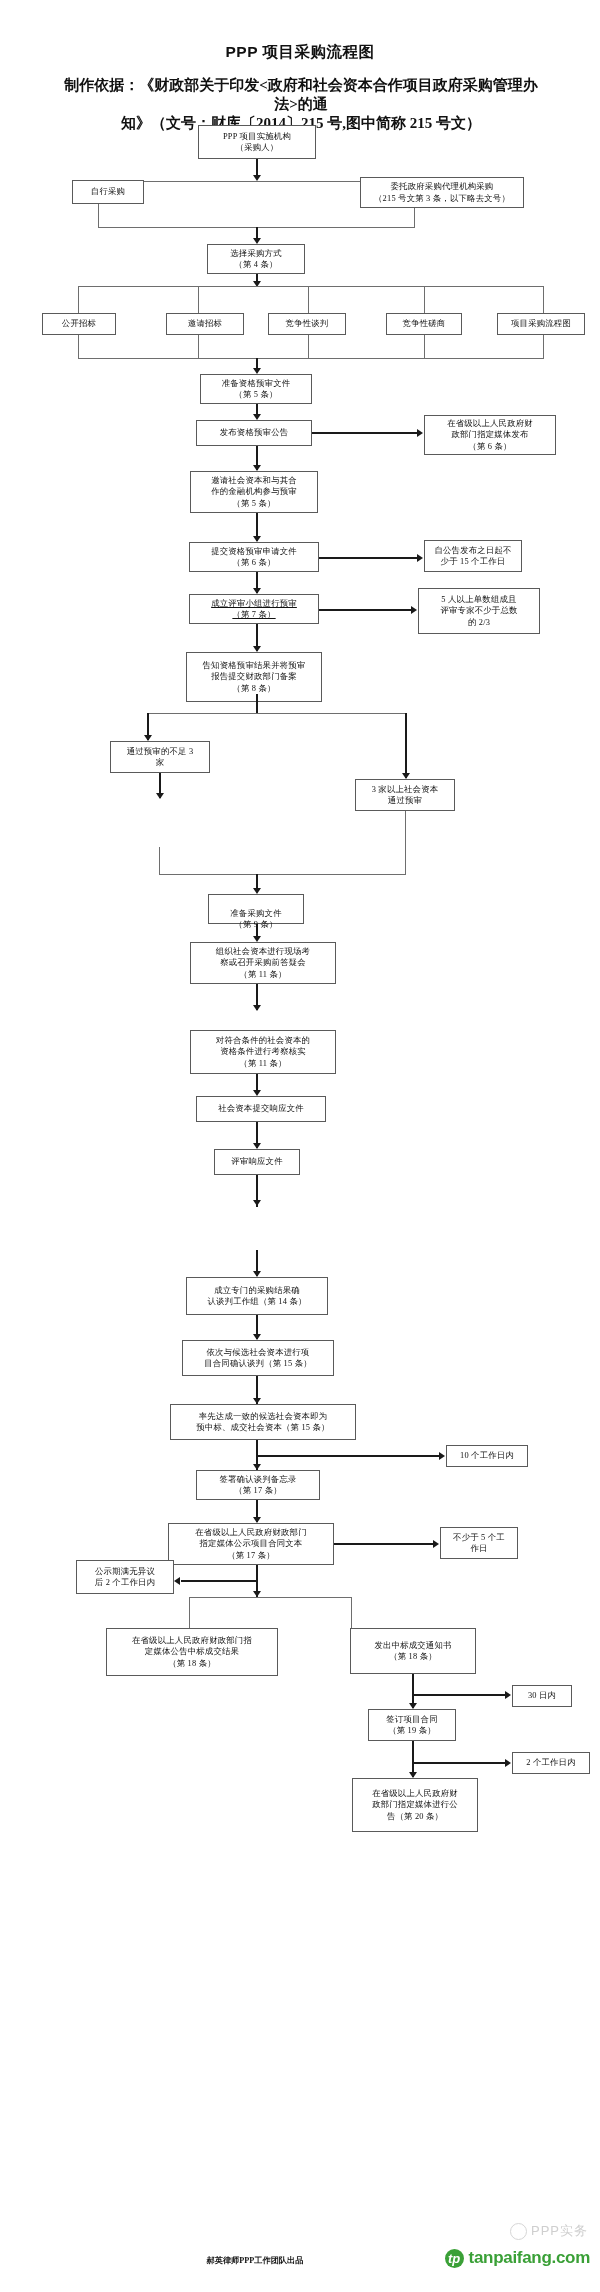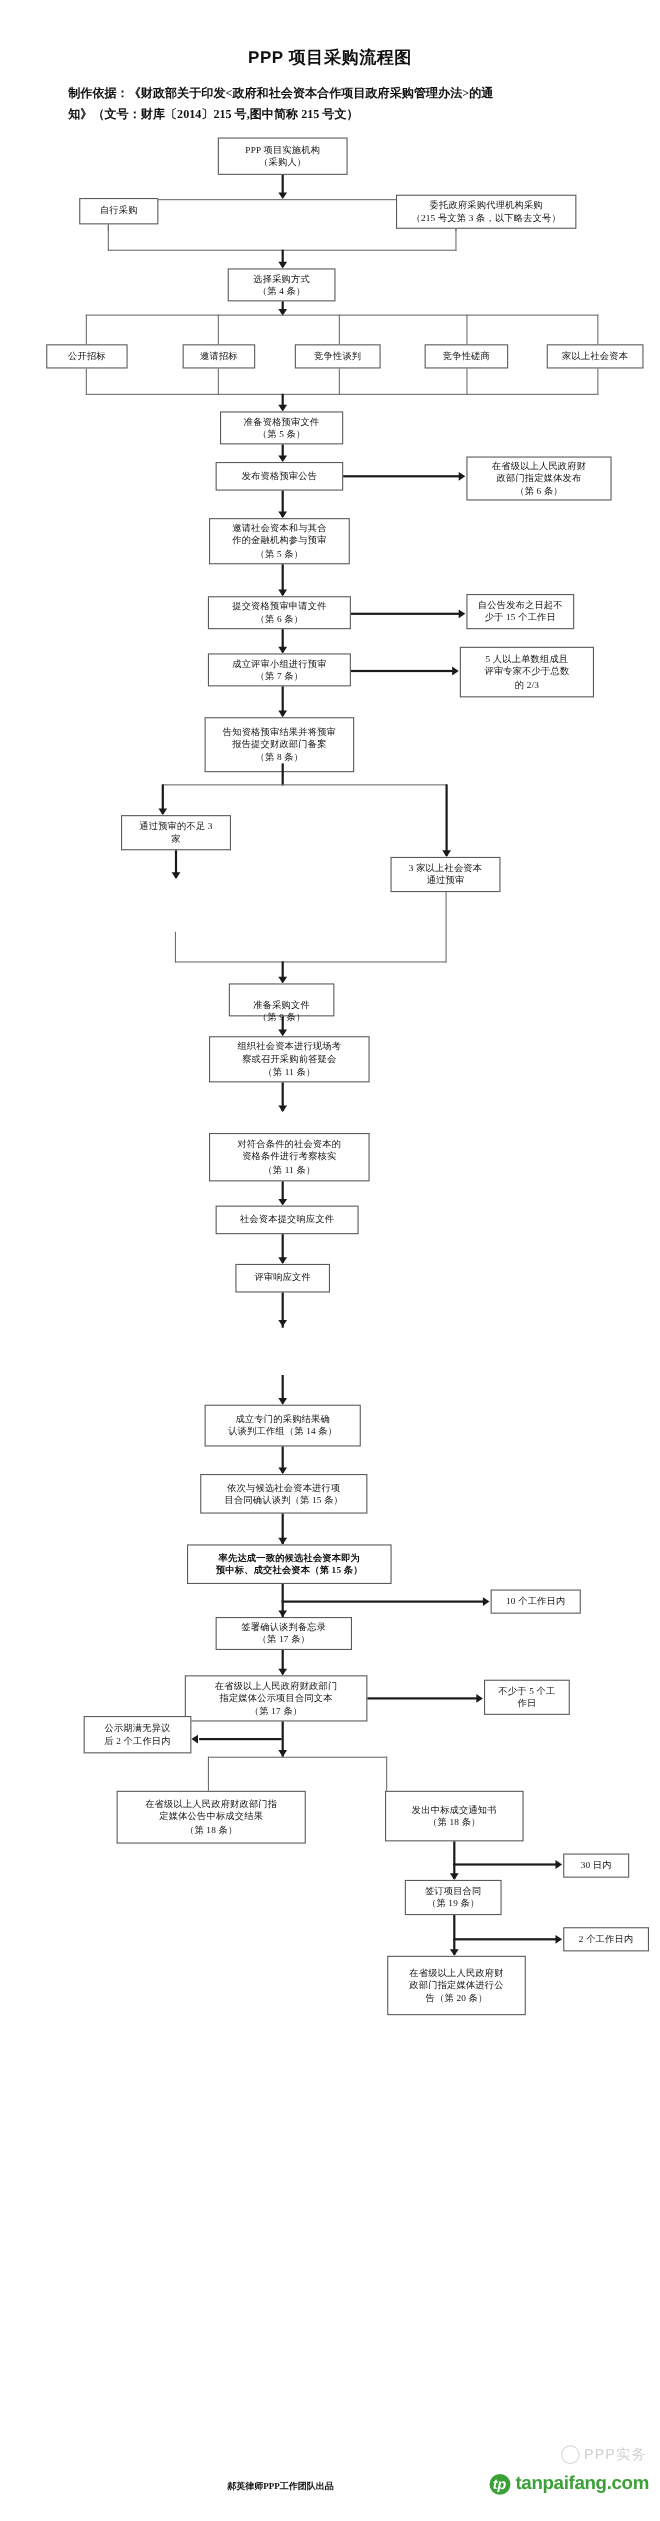--- a/index.html
+++ b/index.html
@@ -15,21 +15,21 @@
 
   
   .title{
     position:absolute;left:0;width:600px;top:42px;
     text-align:center;
     font-family:"Liberation Sans","DejaVu Sans",sans-serif;
     font-weight:bold;font-size:15.5px;letter-spacing:.5px;
   }
   .subtitle{
     position:absolute;left:62px;width:478px;top:76px;
-    text-align:left;font-size:11px;line-height:19px;
+    text-align:center;font-size:15px;line-height:19px;
     font-weight:bold;
   }
   .subtitle .lbl{font-weight:bold;}
 
   
   .box{
     position:absolute;
     border:1px solid #5a5a5a;
     background:#fff;
     box-sizing:border-box;
@@ -145,31 +145,31 @@
   <div class="ln hlt" style="left:78px;top:286px;width:466px;"></div>
   <div class="ln vlt" style="left:78px;top:286px;height:28px;"></div>
   <div class="ln vlt" style="left:198px;top:286px;height:28px;"></div>
   <div class="ln vlt" style="left:308px;top:286px;height:28px;"></div>
   <div class="ln vlt" style="left:424px;top:286px;height:28px;"></div>
   <div class="ln vlt" style="left:543px;top:286px;height:28px;"></div>
 
   <div class="box" style="left:42px;top:313px;width:74px;height:22px;">
     <span>公开招标</span>
   </div>
-  <div class="box" style="left:166px;top:313px;width:66px;height:22px;">
+  <div class="box" style="left:166px;top:313px;width:78px;height:22px;">
     <span>邀请招标</span>
   </div>
   <div class="box" style="left:268px;top:313px;width:78px;height:22px;">
     <span>竞争性谈判</span>
   </div>
   <div class="box" style="left:386px;top:313px;width:76px;height:22px;">
     <span>竞争性磋商</span>
   </div>
   <div class="box" style="left:497px;top:313px;width:88px;height:22px;">
-    <span>家以上社会资本</span>
+    <span>项目采购流程图</span>
   </div>
 
   <div class="ln vlt" style="left:78px;top:335px;height:24px;"></div>
   <div class="ln vlt" style="left:198px;top:335px;height:24px;"></div>
   <div class="ln vlt" style="left:308px;top:335px;height:24px;"></div>
   <div class="ln vlt" style="left:424px;top:335px;height:24px;"></div>
   <div class="ln vlt" style="left:543px;top:335px;height:24px;"></div>
   <div class="ln hlt" style="left:78px;top:358px;width:466px;"></div>
   <div class="ln vl" style="left:256px;top:358px;height:13px;"></div>
   <div class="arrow-d" style="left:252.5px;top:368px;"></div>
@@ -211,21 +211,21 @@
     <span style="white-space:pre-line;">自公告发布之日起不
 少于 15 个工作日</span>
   </div>
   <div class="ln hl" style="left:319px;top:557px;width:99px;"></div>
   <div class="arrow-r" style="left:417px;top:553.5px;"></div>
 
   <div class="ln vl" style="left:256px;top:572px;height:21px;"></div>
   <div class="arrow-d" style="left:252.5px;top:588px;"></div>
 
   <div class="box" style="left:189px;top:594px;width:130px;height:30px;">
-    <span style="white-space:pre-line;">成立评审小组进行预审
+    <span style="white-space:pre-line;text-decoration:underline;">成立评审小组进行预审
 （第 7 条）</span>
   </div>
   <div class="box" style="left:418px;top:588px;width:122px;height:46px;">
     <span style="white-space:pre-line;">5 人以上单数组成且
 评审专家不少于总数
 的 2/3</span>
   </div>
   <div class="ln hl" style="left:319px;top:609px;width:93px;"></div>
   <div class="arrow-r" style="left:411px;top:605.5px;"></div>
 
@@ -309,21 +309,21 @@
   <div class="ln vl" style="left:256px;top:1315px;height:24px;"></div>
   <div class="arrow-d" style="left:252.5px;top:1334px;"></div>
 
   <div class="box" style="left:182px;top:1340px;width:152px;height:36px;">
     <span style="white-space:pre-line;">依次与候选社会资本进行项
 目合同确认谈判（第 15 条）</span>
   </div>
   <div class="ln vl" style="left:256px;top:1376px;height:28px;"></div>
   <div class="arrow-d" style="left:252.5px;top:1398px;"></div>
 
-  <div class="box" style="left:170px;top:1404px;width:186px;height:36px;font-weight:bold;">
+  <div class="box" style="left:170px;top:1404px;width:186px;height:36px;">
     <span style="white-space:pre-line;">率先达成一致的候选社会资本即为
 预中标、成交社会资本（第 15 条）</span>
   </div>
 
   <div class="box" style="left:446px;top:1445px;width:82px;height:22px;">
     <span>10 个工作日内</span>
   </div>
   <div class="ln vl" style="left:256px;top:1440px;height:30px;"></div>
   <div class="ln hl" style="left:256px;top:1455px;width:184px;"></div>
   <div class="arrow-r" style="left:439px;top:1452px;"></div>

